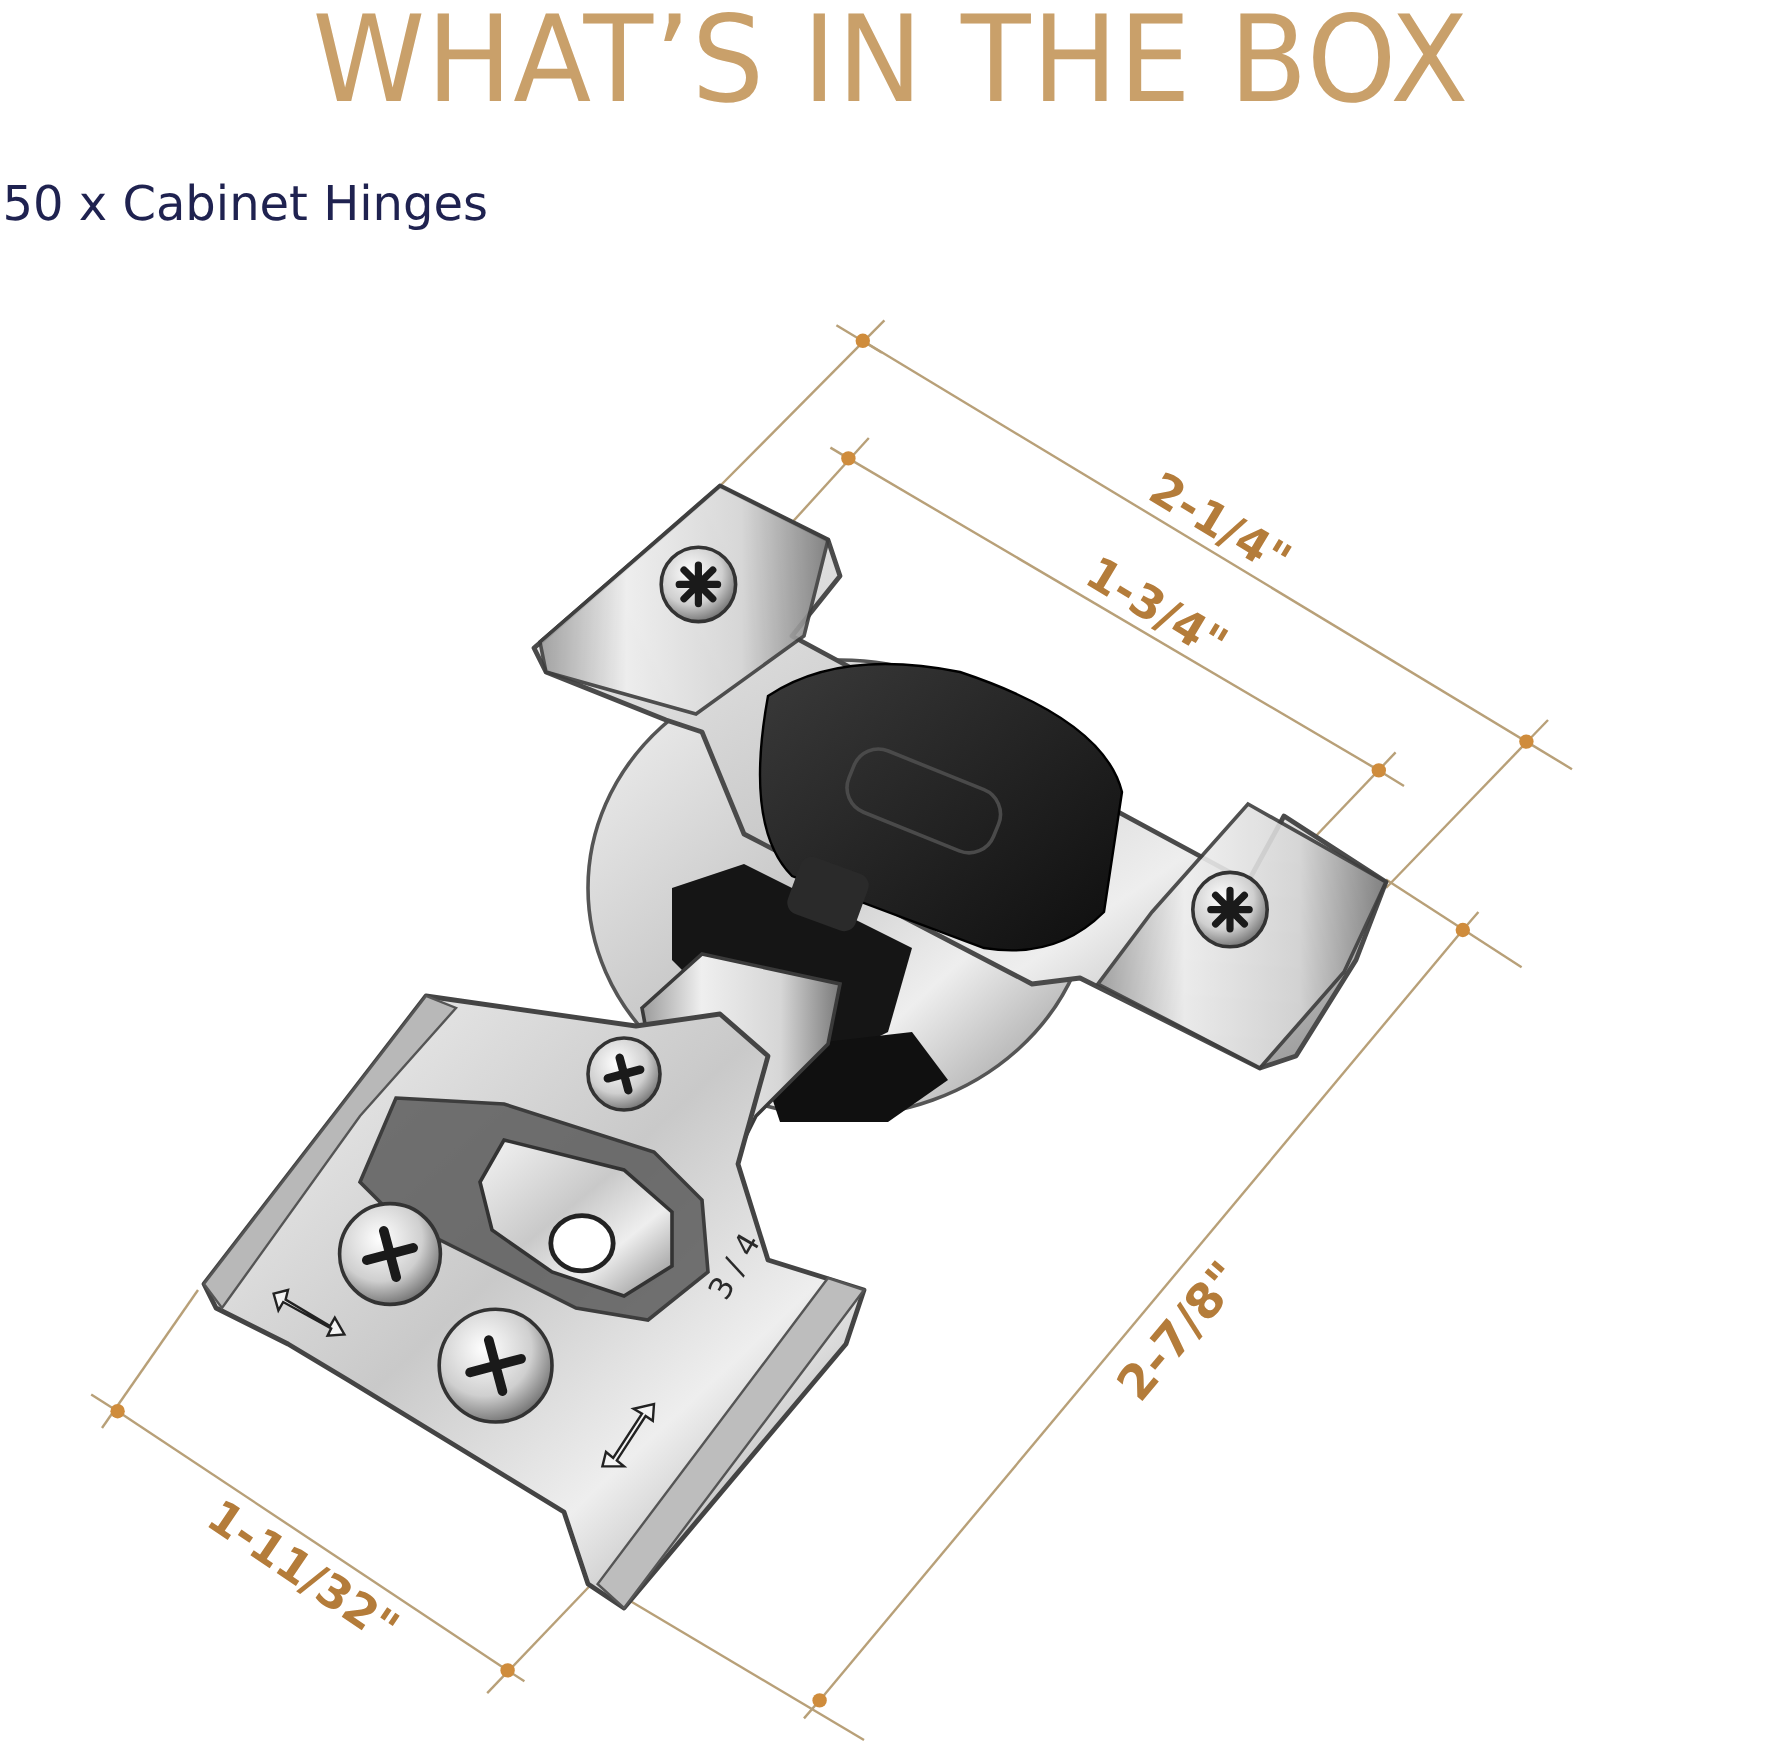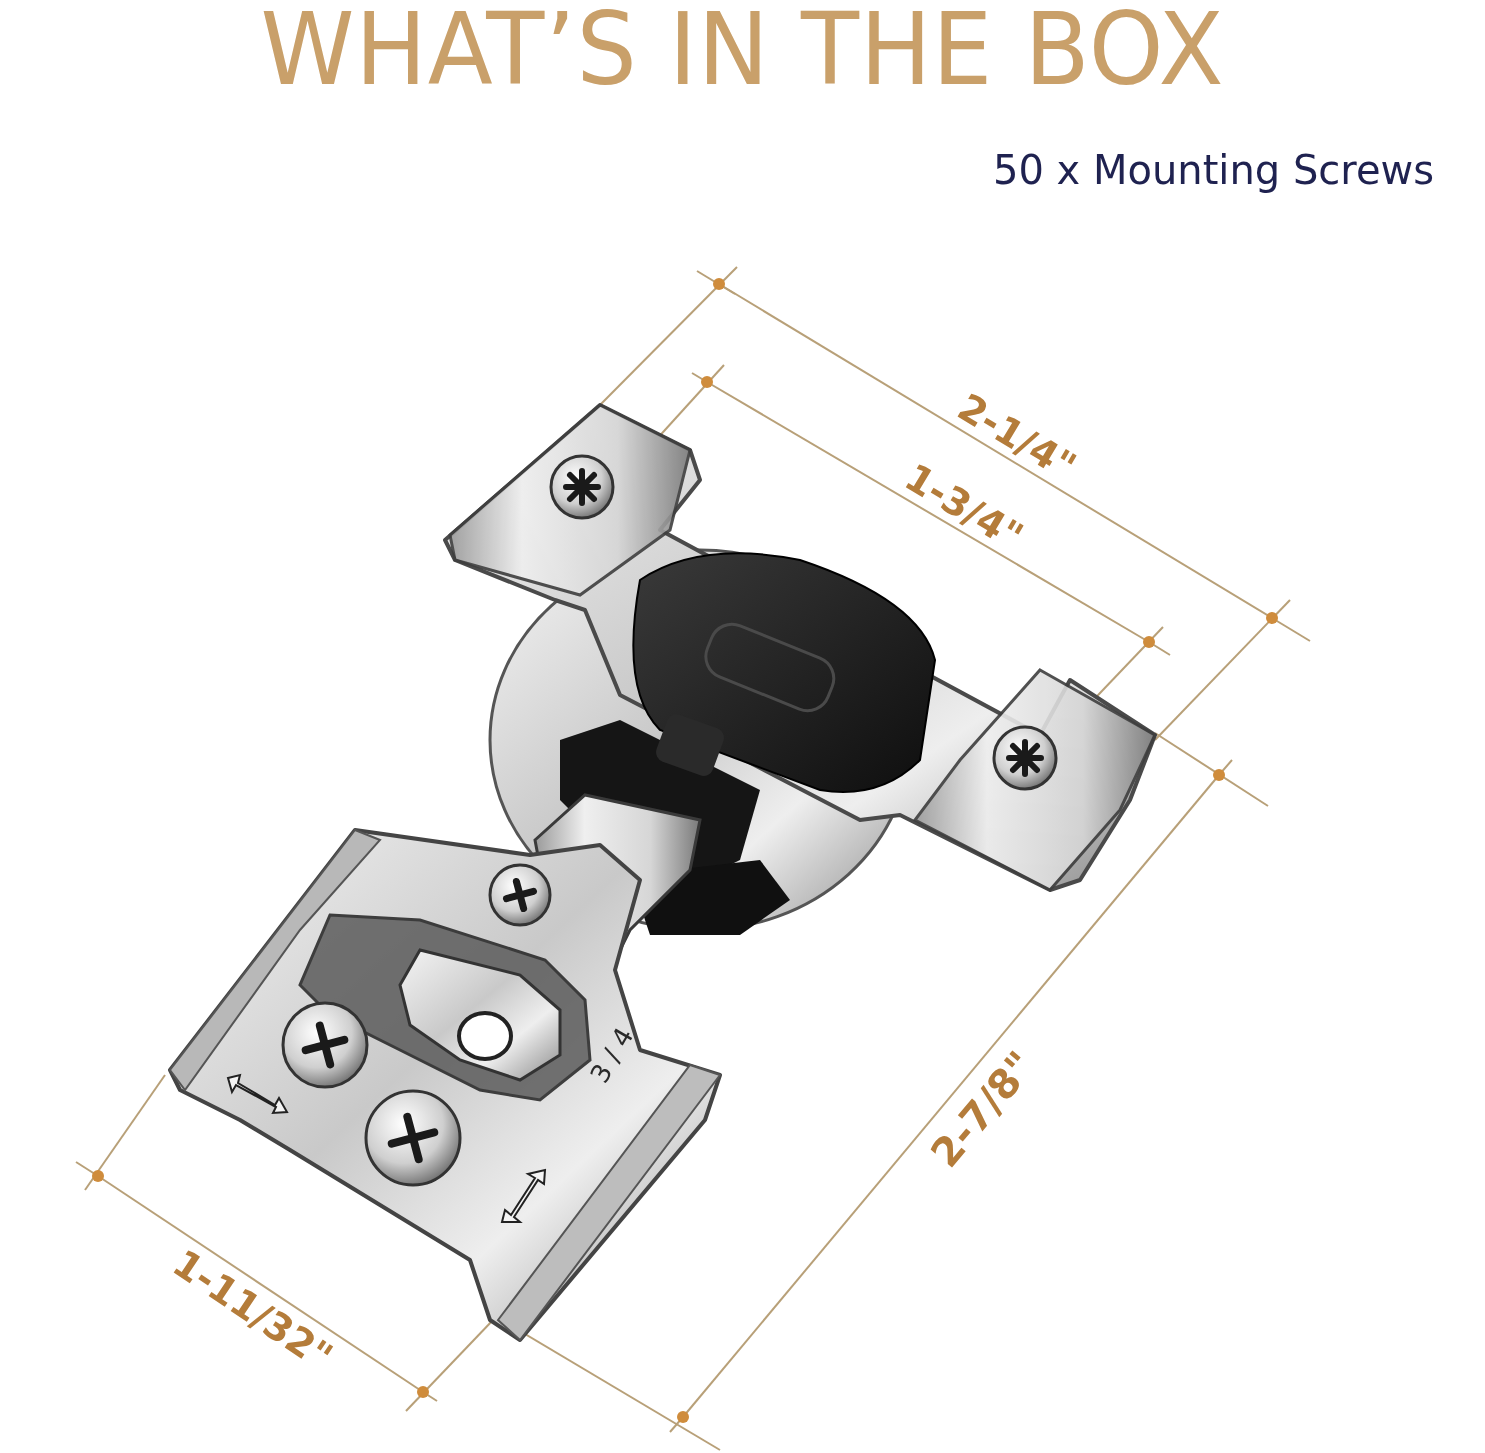--- a/index.html
+++ b/index.html
@@ -26,21 +26,21 @@
       font-family: "DejaVu Sans", sans-serif; font-weight: 700;
       fill: #b47c3a;
     }
   </style>
 </head>
 <body>
 
 <div class="title">WHAT’S IN THE BOX</div>
 
 <div class="items">
-  <span class="item i2">50 x Mounting Screws</span>
+  <span class="item i0">50 x Cabinet Hinges</span>
 </div>
 
 <svg class="fig" width="1485" height="1453" viewBox="0 0 1485 1453">
   <defs>
     <linearGradient id="metal" x1="0" y1="0" x2="1" y2="1">
       <stop offset="0" stop-color="#f4f4f4"></stop>
       <stop offset="0.45" stop-color="#c9c9c9"></stop>
       <stop offset="0.7" stop-color="#eeeeee"></stop>
       <stop offset="1" stop-color="#8a8a8a"></stop>
     </linearGradient>

